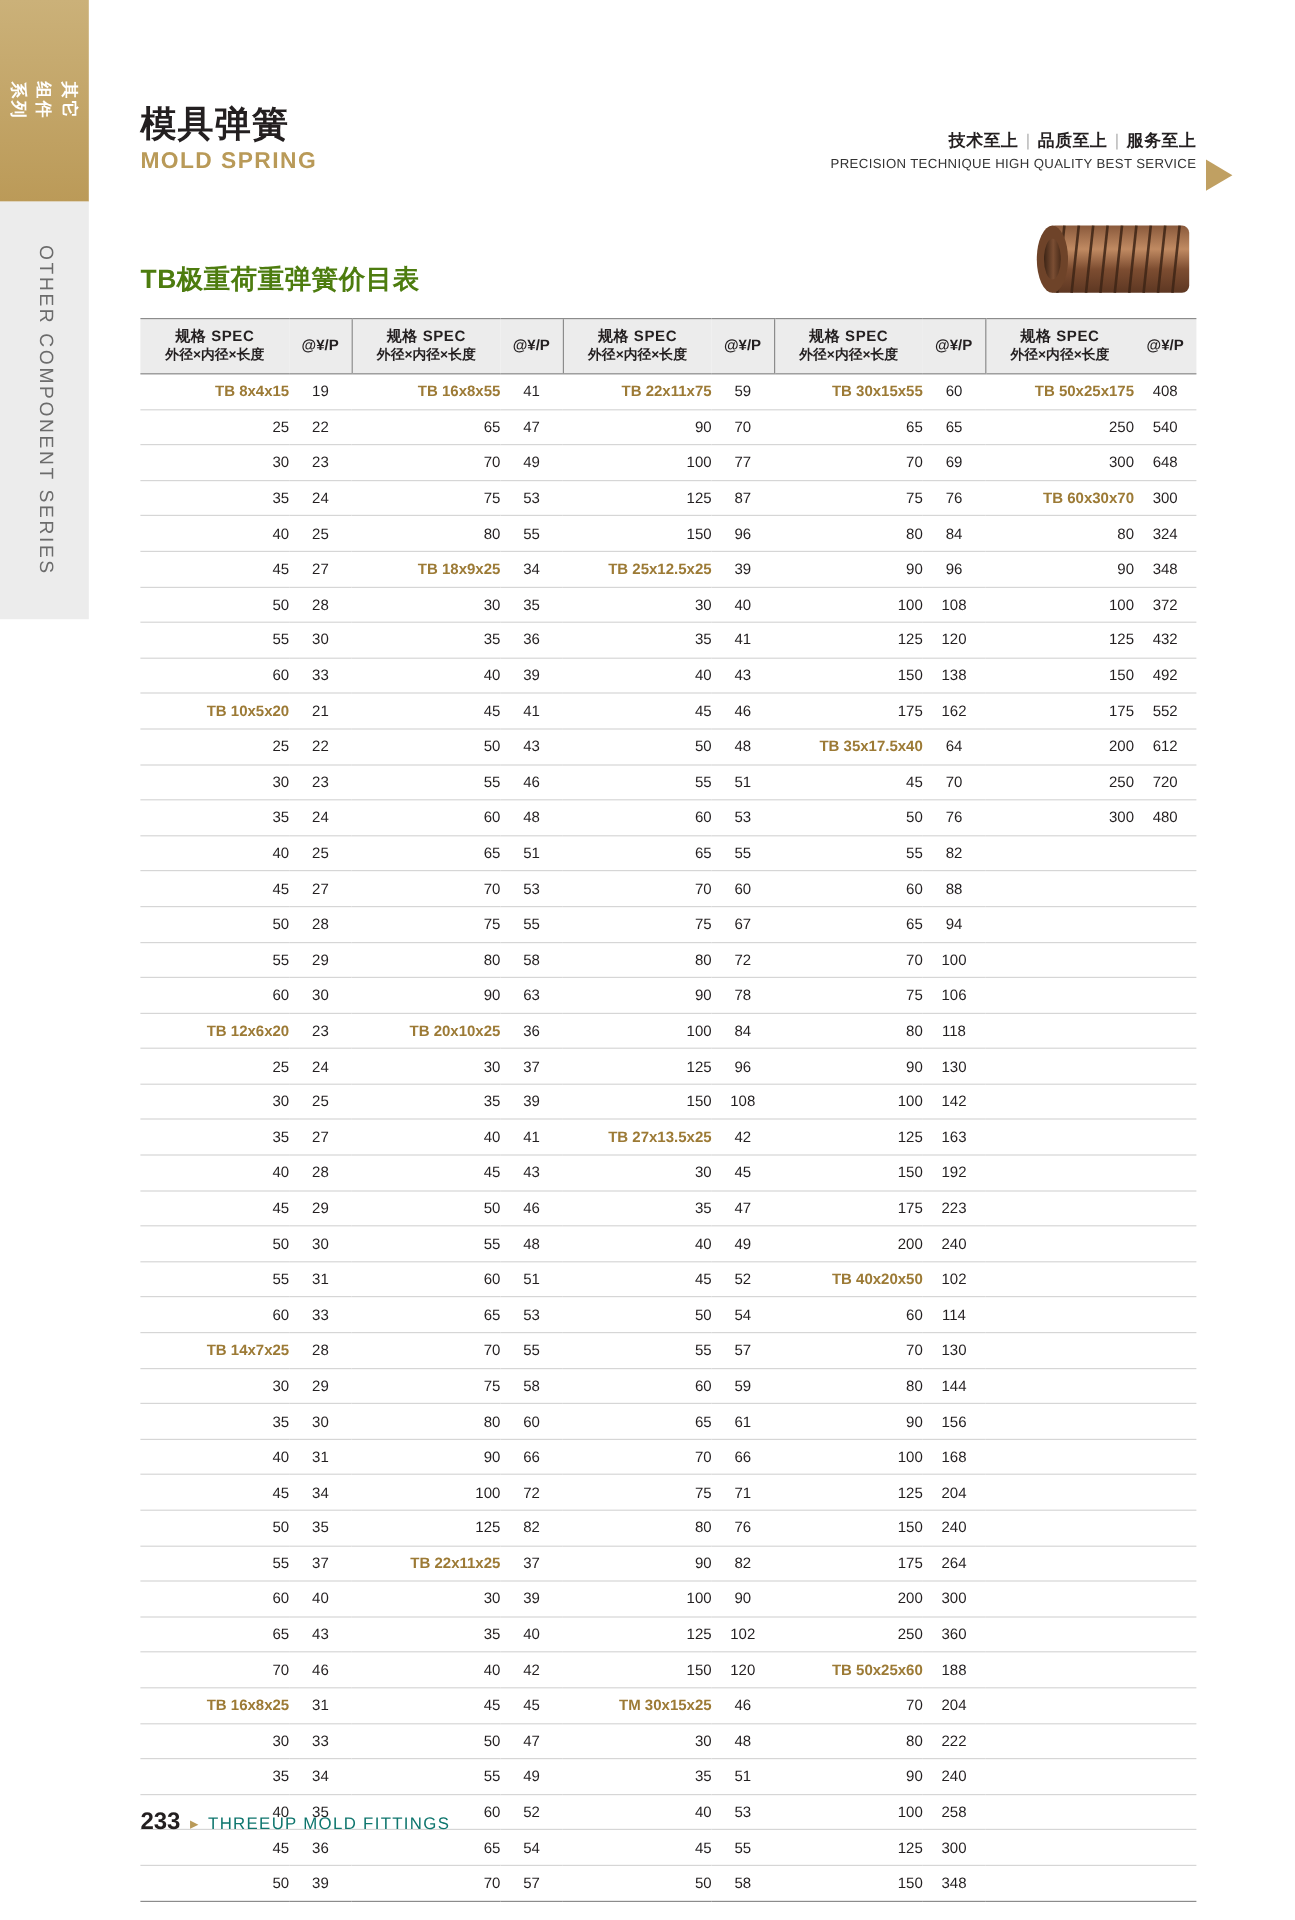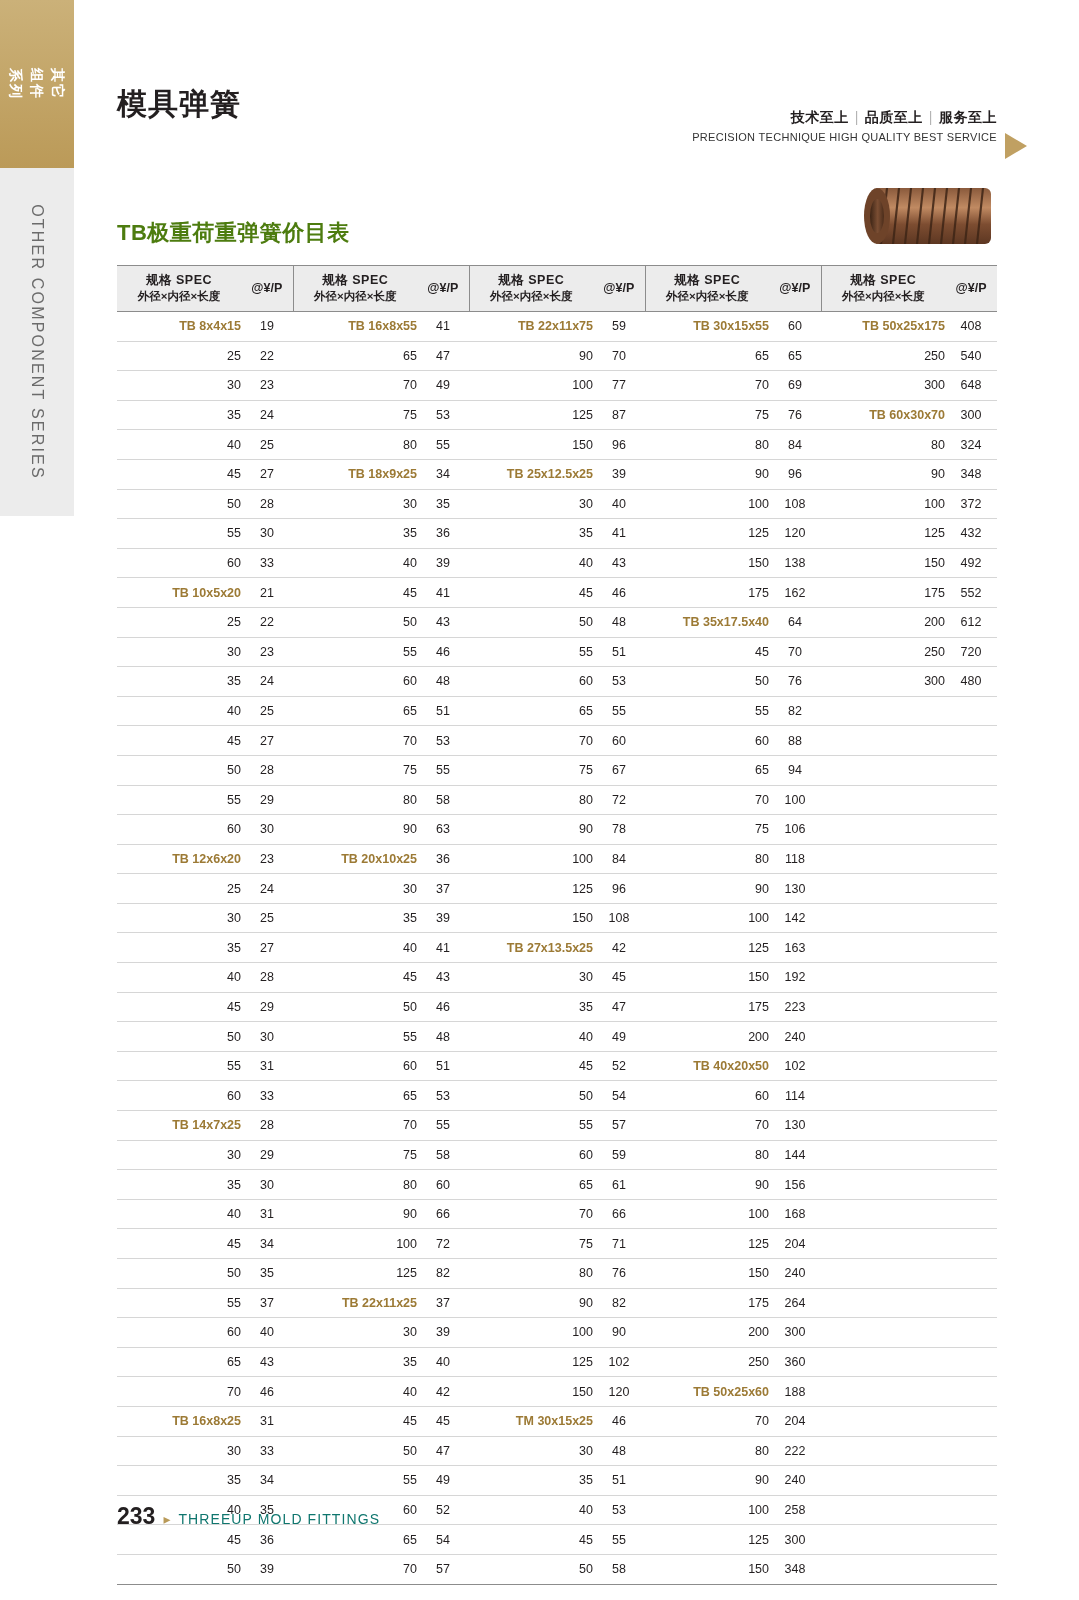--- a/index.html
+++ b/index.html
@@ -203,21 +203,21 @@
   
   .footer {
     position: absolute;
     left: 117px;
     bottom: 70px;
     display: flex;
     align-items: baseline;
     gap: 8px;
   }
   .footer-page {
-    font-size: 23px;
+    font-size: 20px;
     font-weight: 700;
     color: #231f20;
   }
   .footer-dot {
     color: #b99a58;
     font-size: 14px;
   }
   .footer-text {
     font-size: 14px;
     color: #0f766e;
@@ -233,20 +233,21 @@
 组件
 系列</div>
   </div>
   <div class="sidebar-body">
     <div class="sidebar-body-text">OTHER COMPONENT SERIES</div>
   </div>
 </div>
 
 <div class="header">
   <div class="title-cn">模具弹簧</div>
+  <div class="title-en">MOLD SPRING</div>
 
   <div class="slogan">
     <div class="slogan-cn">
       <span>技术至上</span><span class="sep">|</span><span>品质至上</span><span class="sep">|</span><span>服务至上</span>
     </div>
     <div class="slogan-en">PRECISION TECHNIQUE HIGH QUALITY BEST SERVICE</div>
     <div class="slogan-arrow"></div>
   </div>
 </div>
 

